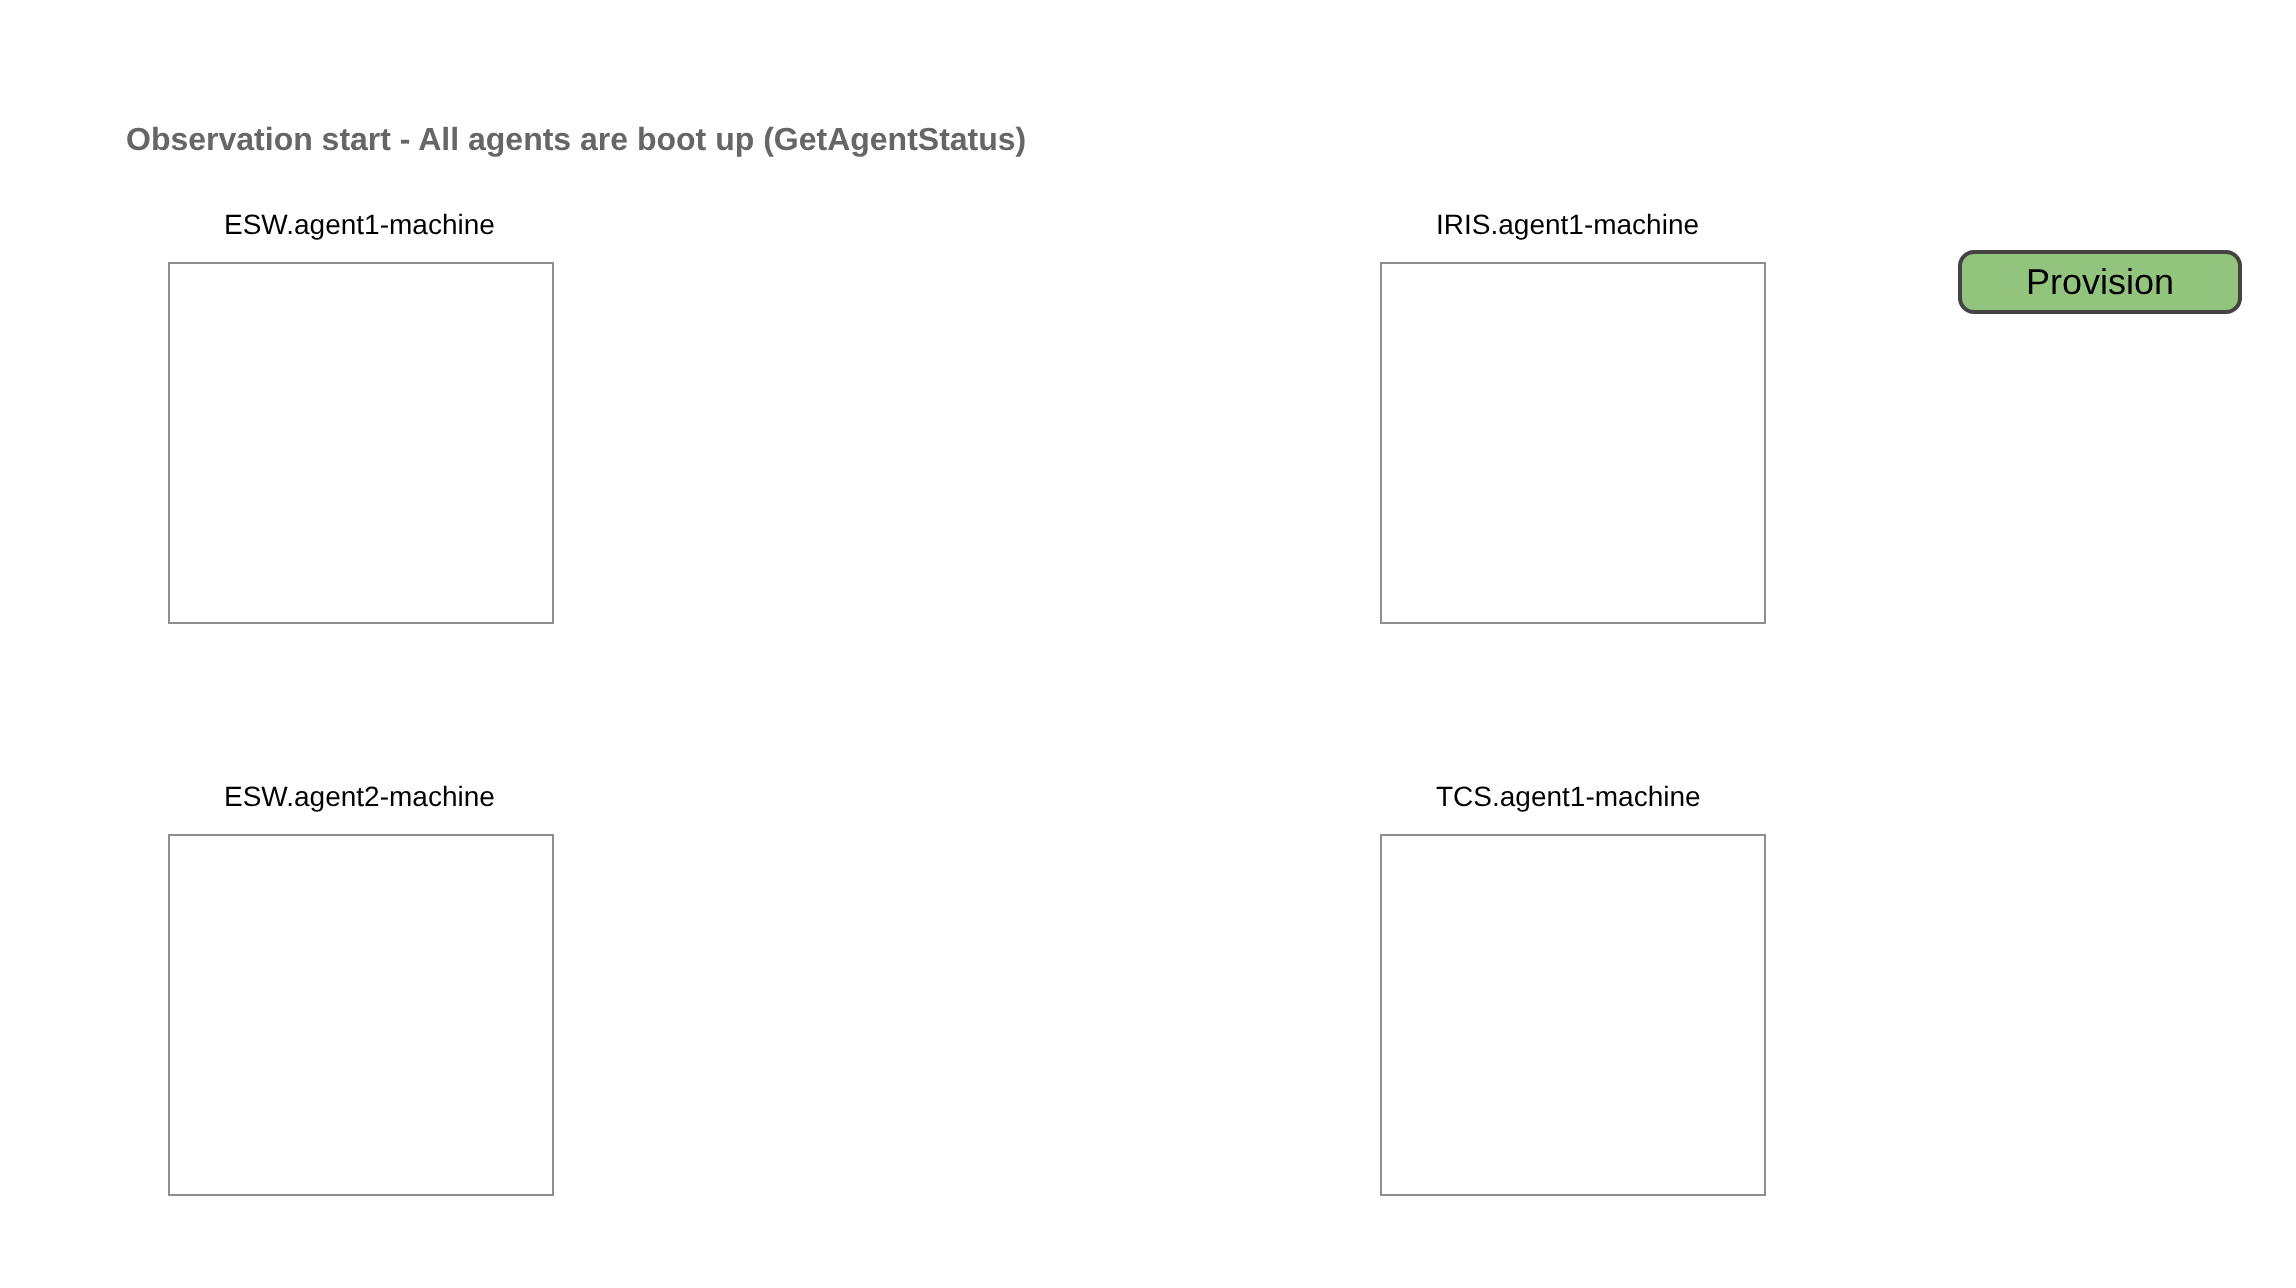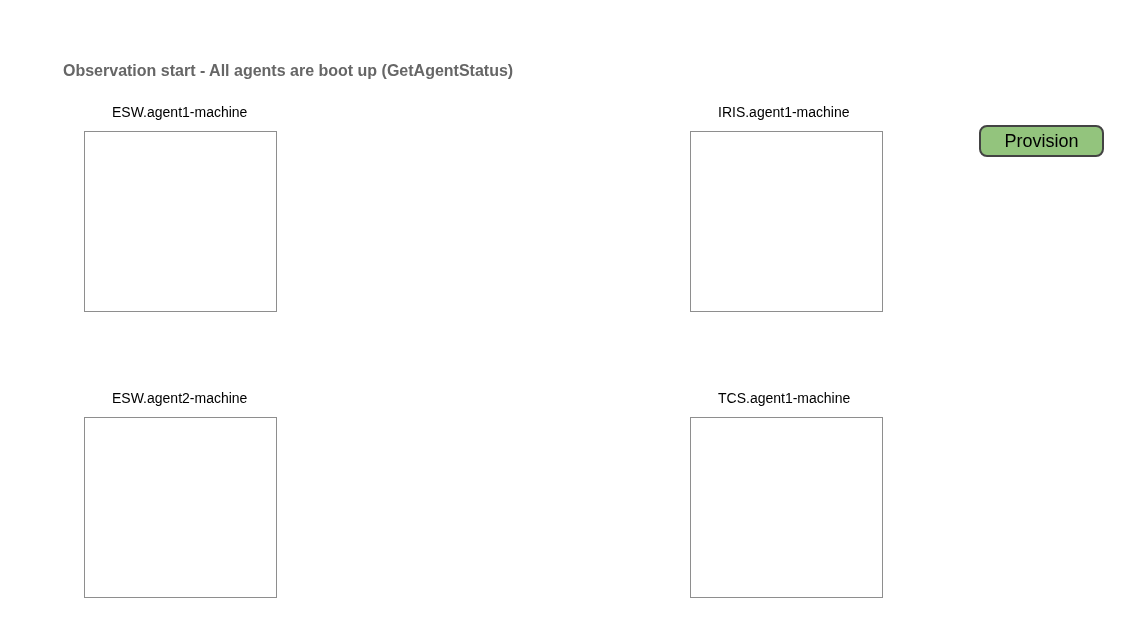--- a/index.html
+++ b/index.html
@@ -48,21 +48,21 @@
     border:1px solid var(--box-border);
   }
   #panel-esw-agent1{left:84px;top:104px;}
   #panel-iris-agent1{left:690px;top:104px;}
   #panel-esw-agent2{left:84px;top:390px;}
   #panel-tcs-agent1{left:690px;top:390px;}
   .provision-button{
     position:absolute;
     left:979px;
     top:125px;
-    width:125px;
+    width:142px;
     height:32px;
     display:flex;
     align-items:center;
     justify-content:center;
     background:var(--button-fill);
     border:2px solid var(--button-border);
     border-radius:8px;
     font-family:"Liberation Sans", sans-serif;
     font-size:18px;
     color:var(--button-text);

